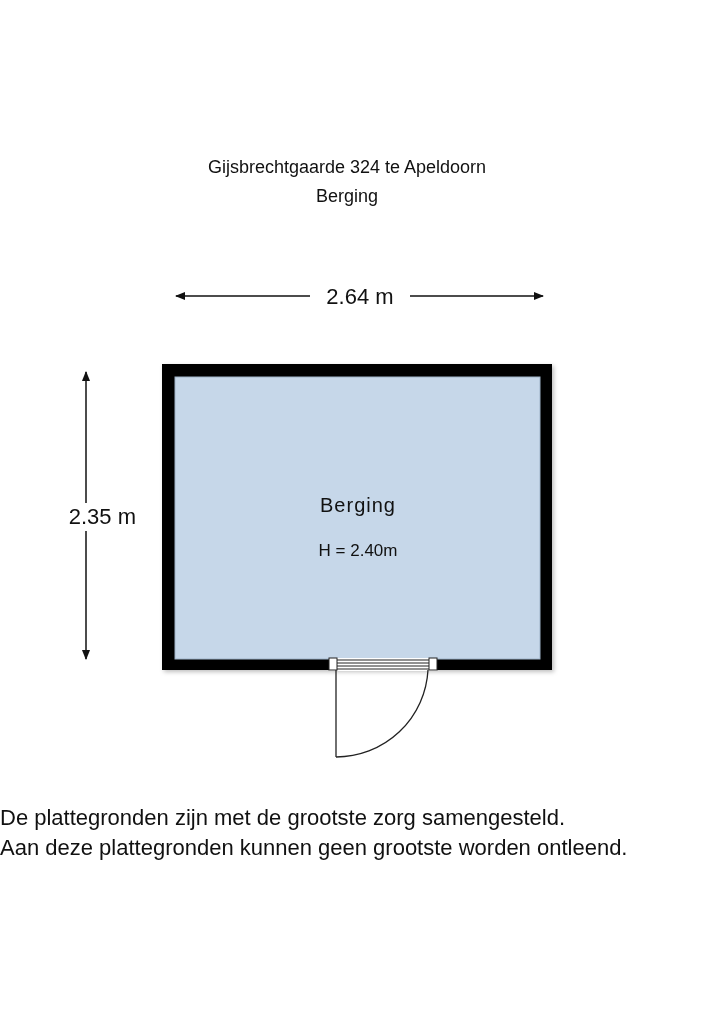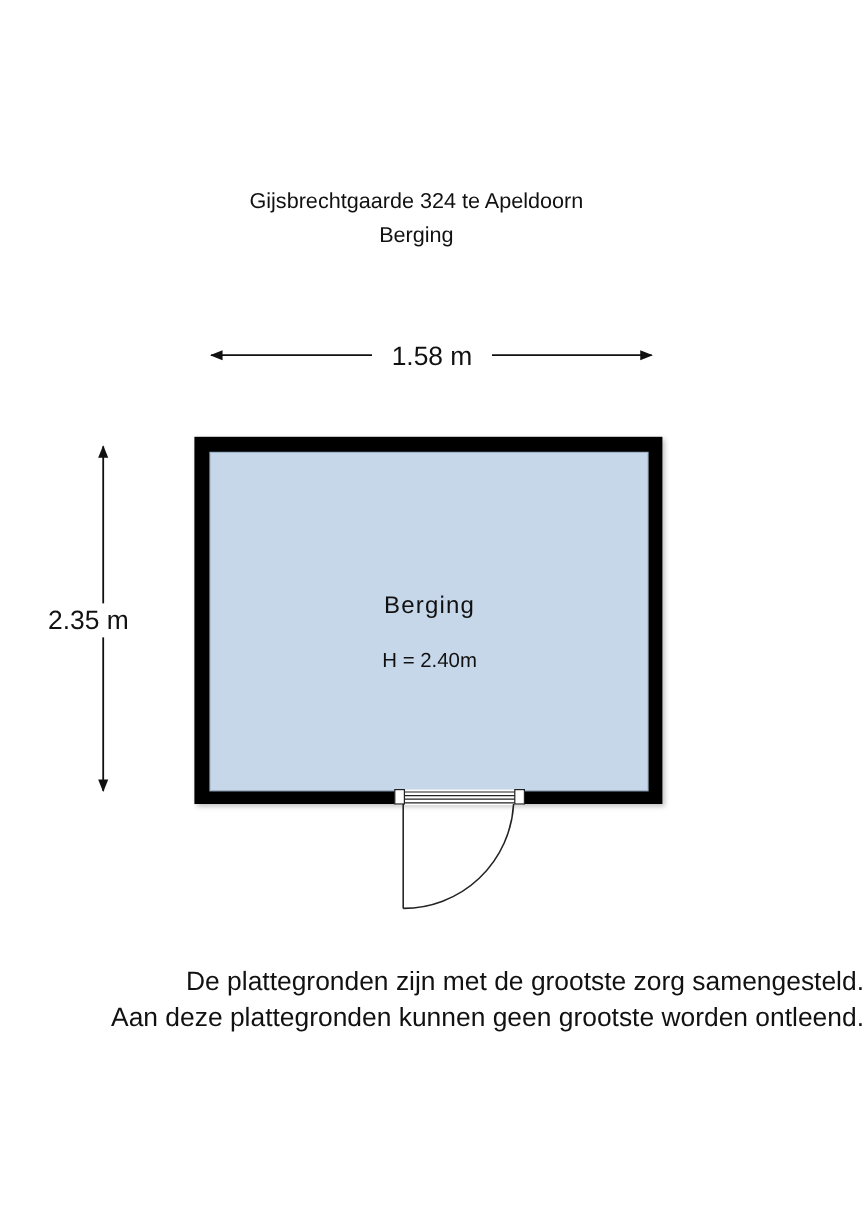--- a/index.html
+++ b/index.html
@@ -2,24 +2,24 @@
 <html><head>
 <meta charset="utf-8">
 <style>
   html, body { margin:0; padding:0; background:#ffffff; }
   body { width:720px; height:1017px; position:relative; overflow:hidden;
          font-family:"Liberation Sans", sans-serif; color:#111; }
   .title { position:absolute; left:0; width:694px; text-align:center; font-size:18px; line-height:28px; }
   #t1 { top:153px; }
   #t2 { top:182px; }
   .dim-h-label { position:absolute; top:283px; left:310px; width:100px; text-align:center; font-size:22px; background:#fff; line-height:28px;}
-  .dim-v-label { position:absolute; top:503px; left:40px; width:96px; text-align:left; font-size:22px; background:#fff; line-height:28px;}
+  .dim-v-label { position:absolute; top:503px; left:40px; width:96px; text-align:right; font-size:22px; background:#fff; line-height:28px;}
   .room-name { position:absolute; top:494px; left:258px; width:200px; text-align:center; font-size:20px; letter-spacing:1px;}
   .room-h { position:absolute; top:525px; left:258px; width:200px; text-align:center; font-size:17px;margin-top:16px;}
-  .disclaimer { position:absolute; left:0; width:720px; text-align:right; font-size:22px; line-height:30px; }
+  .disclaimer { position:absolute; left:0; width:720px; text-align:left; font-size:22px; line-height:30px; }
   #d1 { top:803px; }
   #d2 { top:833px; }
   svg.plan { position:absolute; left:0; top:0; }
 </style>
 </head>
 <body>
 
 <svg class="plan" width="720" height="1017" viewBox="0 0 720 1017">
   <defs>
     <filter id="sh" x="-5%" y="-5%" width="110%" height="110%">
@@ -56,20 +56,20 @@
     <line x1="337" y1="666" x2="429" y2="666" stroke="#222" stroke-width="1"></line>
     <line x1="337" y1="669" x2="429" y2="669" stroke="#222" stroke-width="1"></line>
     <line x1="336" y1="670" x2="336" y2="757" stroke="#222" stroke-width="1.3"></line>
     <path d="M336,757 A92,92 0 0 0 428,670" fill="none" stroke="#222" stroke-width="1.3"></path>
   </g>
 </svg>
 
 <div class="title" id="t1">Gijsbrechtgaarde 324 te Apeldoorn</div>
 <div class="title" id="t2">Berging</div>
 
-<div class="dim-h-label">1.58 m</div>
+<div class="dim-h-label">2.64 m</div>
 <div class="dim-v-label">2.35 m</div>
 
 <div class="room-name">Berging</div>
 <div class="room-h">H = 2.40m</div>
 
 <div class="disclaimer" id="d1">De plattegronden zijn met de grootste zorg samengesteld.</div>
 <div class="disclaimer" id="d2">Aan deze plattegronden kunnen geen grootste worden ontleend.</div>
 
 </body></html>

